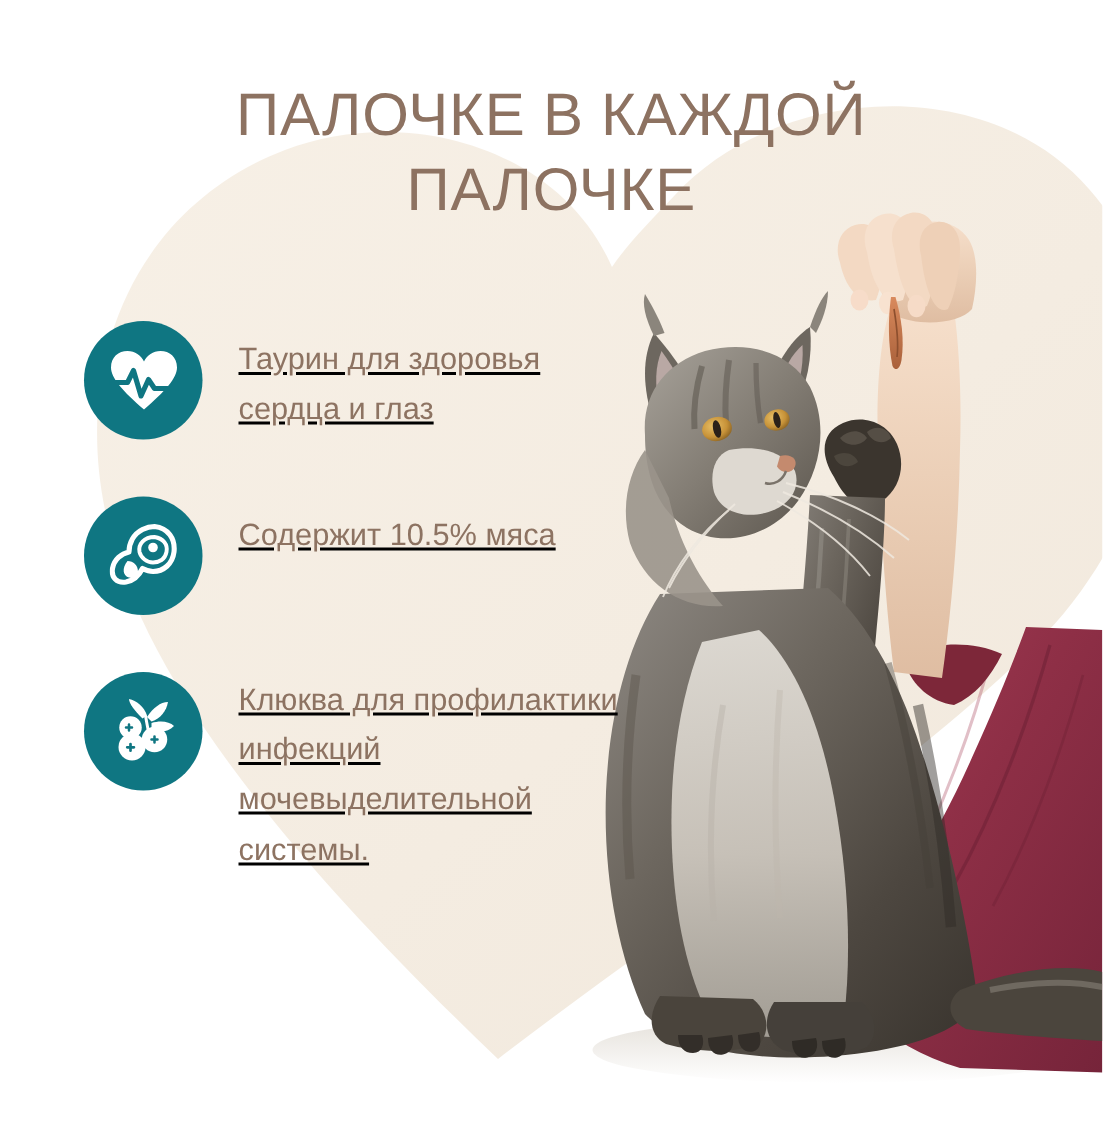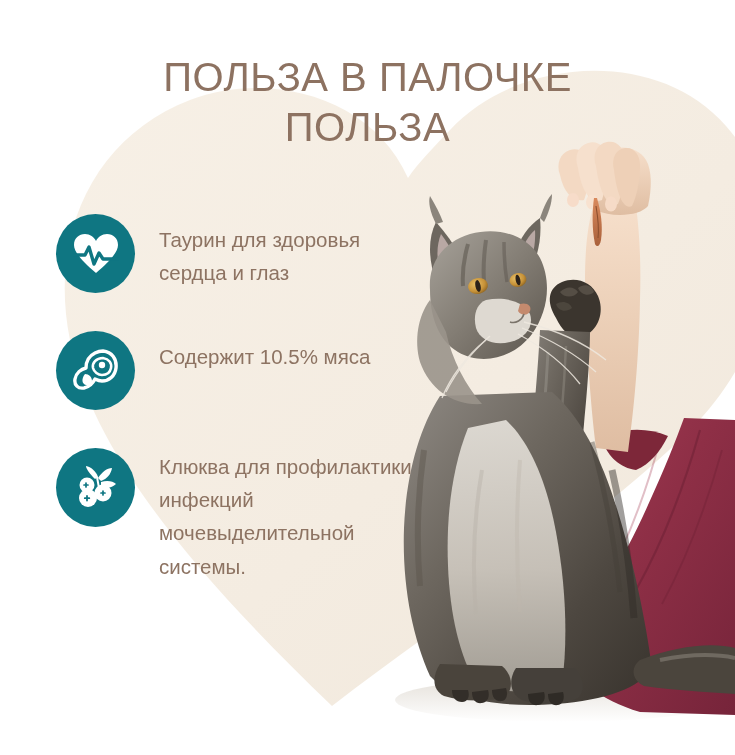--- a/index.html
+++ b/index.html
@@ -51,20 +51,21 @@
     white-space: nowrap;
   }
 
   
   .benefits {
     position: absolute;
     left: 56px;
     top: 214px;
     width: 380px;
     z-index: 6;
+    text-decoration: underline;
   }
   .benefit {
     position: relative;
     display: flex;
     align-items: flex-start;
     margin-bottom: 38px;
   }
   .benefit:last-child { margin-bottom: 12px; }
   .badge {
     flex: 0 0 auto;
@@ -271,22 +272,22 @@
     <g stroke="#efe9e0" stroke-width="1.3" fill="none" opacity="0.85">
       <path d="M 524 322 C 556 330, 586 344, 606 360"></path>
       <path d="M 522 328 C 552 340, 578 356, 596 372"></path>
       <path d="M 518 334 C 544 348, 566 366, 580 384"></path>
       <path d="M 490 336 C 472 352, 456 372, 446 392"></path>
       <path d="M 486 340 C 466 356, 450 378, 442 398"></path>
     </g>
   </svg>
 
   <div class="title-block">
-    <div class="title-line">ПОЛЬЗА В ПАЛОЧКЕ</div>
-    <div class="title-line">ПОЛЬЗА</div>
+    <div class="title-line">ПАЛОЧКЕ В КАЖДОЙ</div>
+    <div class="title-line">ПАЛОЧКЕ</div>
   </div>
 
   <div class="benefits">
 
     <div class="benefit b1">
       <div class="badge">
         <span>
           <svg width="46" height="42" viewBox="0 0 46 42" aria-hidden="true">
             <path d="M23 40 C 9 28, 1 19, 1 12 C 1 5, 6 1, 12 1 C 17 1, 21 4, 23 8
                      C 25 4, 29 1, 34 1 C 40 1, 45 5, 45 12 C 45 19, 37 28, 23 40 Z" fill="#ffffff"></path>

